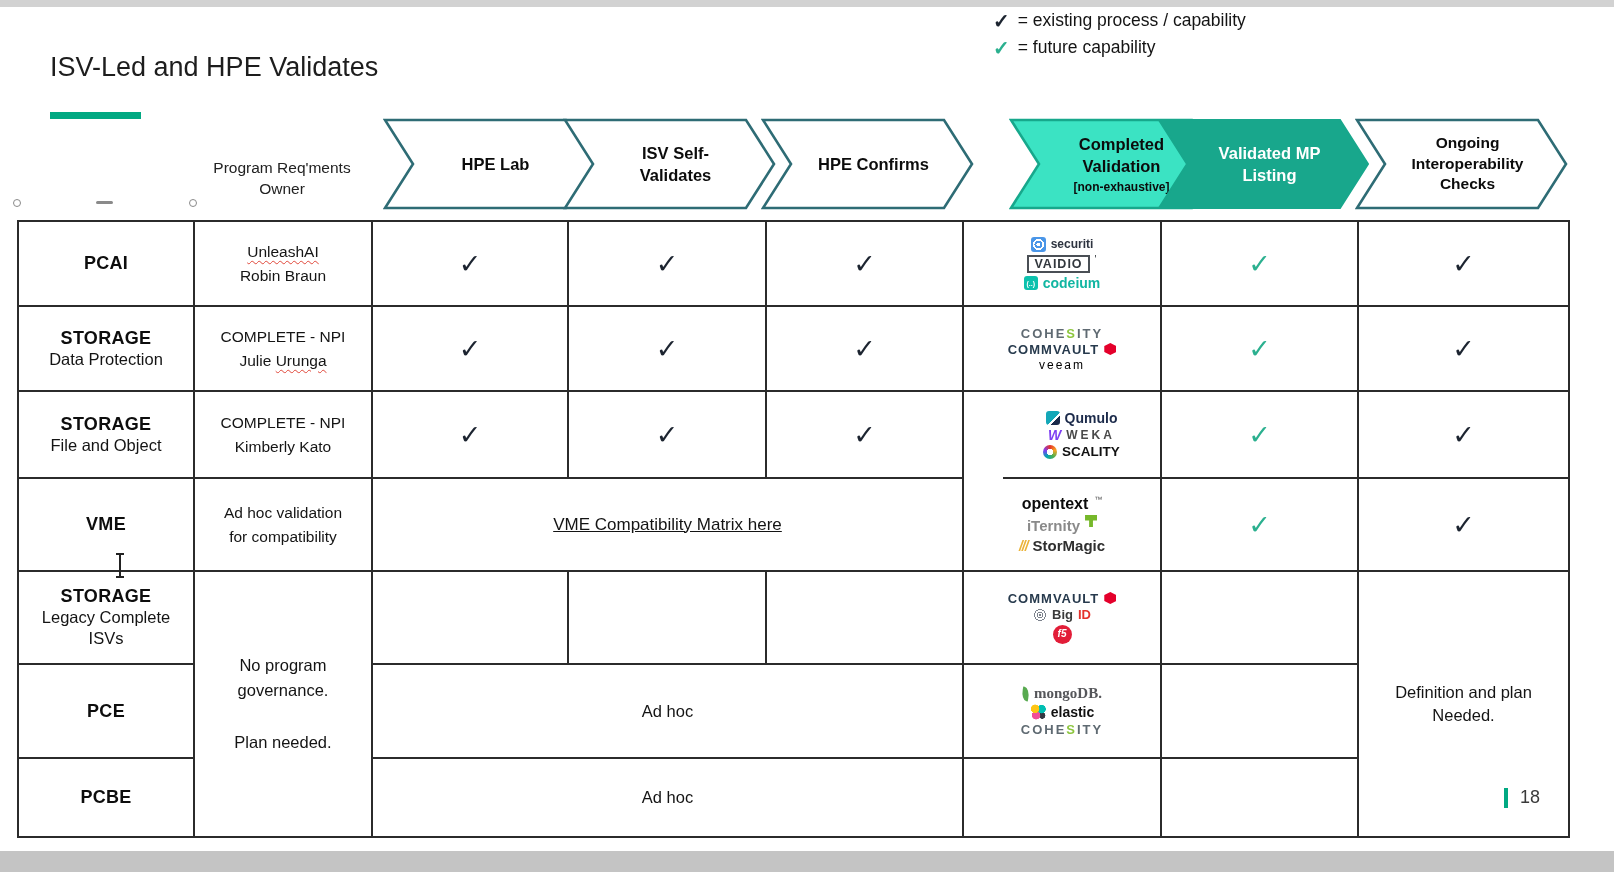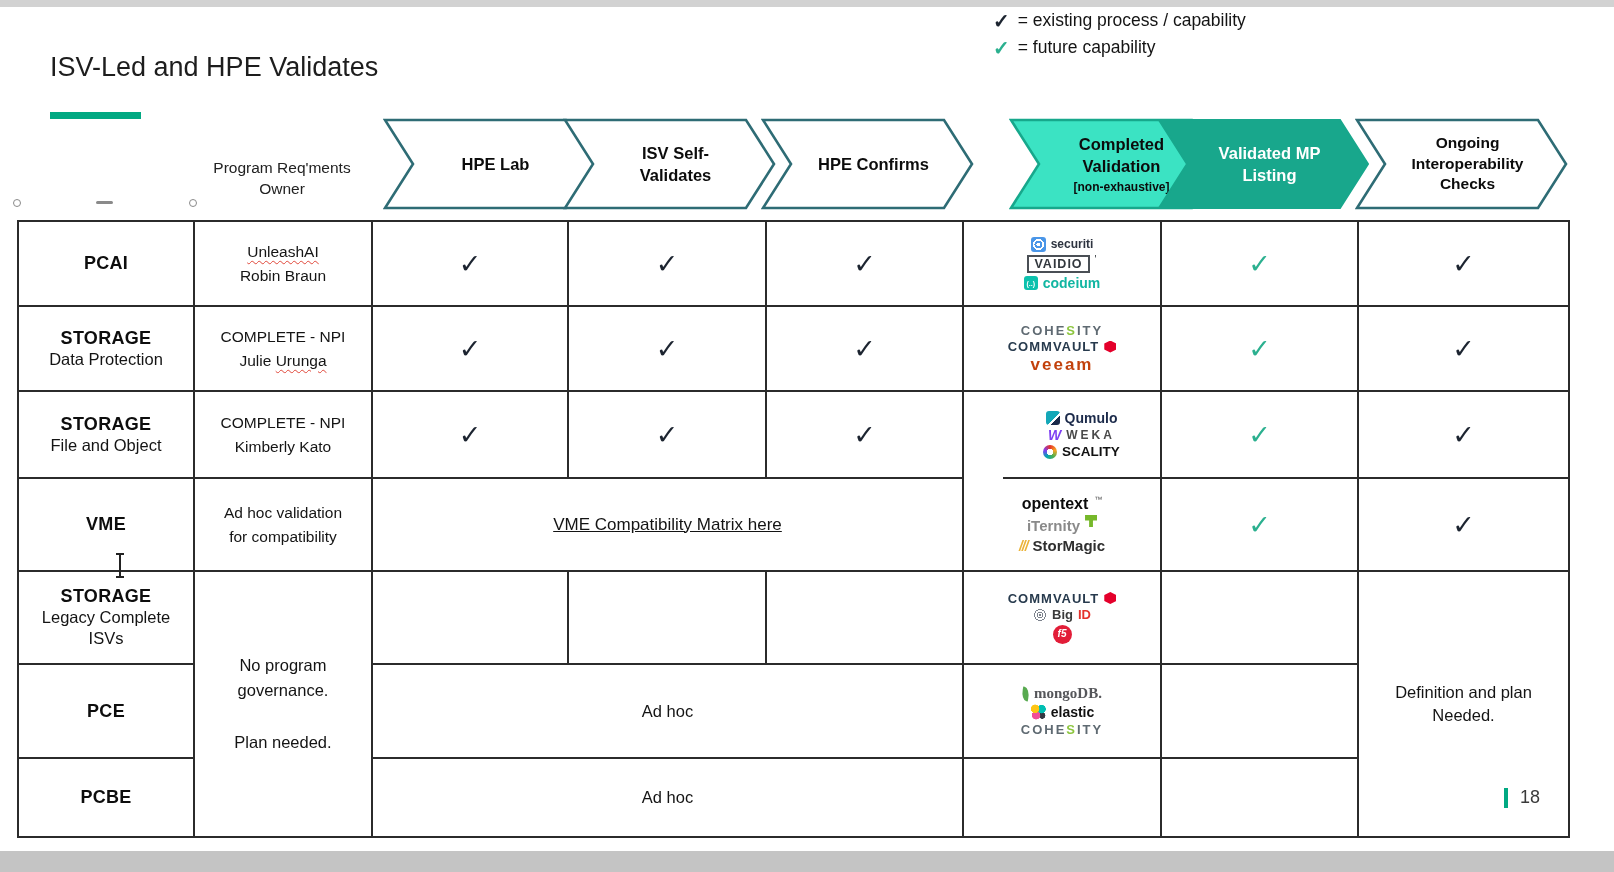--- a/index.html
+++ b/index.html
@@ -70,21 +70,21 @@
   .vaidio-mark{font-size:10px;color:#32373d;align-self:flex-start;}
   .codeium-ic{width:14px;height:14px;border-radius:3px;background:#0CC1AD;color:#fff;
     font-size:7px;font-weight:700;display:flex;align-items:center;justify-content:center;}
   .codeium-ic::before{content:"(..)";}
   .codeium-tx{font-size:14px;font-weight:600;color:#11B6A2;}
   .cohesity-tx{font-size:13px;font-weight:700;letter-spacing:2px;color:#5F6A72;}
   .cohesity-s{color:#8DC63F;}
   .commvault-tx{font-size:13px;font-weight:800;letter-spacing:1px;color:#273A4D;}
   .commvault-ic{width:12px;height:12px;background:#E4002B;
     clip-path:polygon(50% 0,100% 25%,100% 75%,50% 100%,0 75%,0 25%);}
-  .veeam-tx{font-size:17px;font-weight:700;letter-spacing:2px;color:#c2410c;text-transform:lowercase;}
+  .veeam-tx{font-size:12px;font-weight:400;letter-spacing:2px;color:#000000;text-transform:lowercase;}
   .qumulo-ic{width:14px;height:14px;border-radius:3px;
     background:linear-gradient(135deg,#14A7B8 55%,#ffffff 55% 65%,#1B2A4A 65%);}
   .qumulo-tx{font-size:14px;font-weight:800;color:#1B2A4A;}
   .weka-ic{font-size:14px;font-weight:900;font-style:italic;color:#7E3FF2;}
   .weka-tx{font-size:12px;font-weight:600;letter-spacing:3px;color:#4A4A4A;}
   .scality-ic{width:14px;height:14px;border-radius:50%;
     background:radial-gradient(circle,#fff 0 3px,transparent 3px),
       conic-gradient(#e63329,#f5a623,#4caf50,#00a5b4,#7e3ff2,#e63329);}
   .scality-tx{font-size:13.5px;font-weight:900;color:#111;}
   .opentext-tx{font-size:16px;font-weight:800;color:#0b0b0b;}

